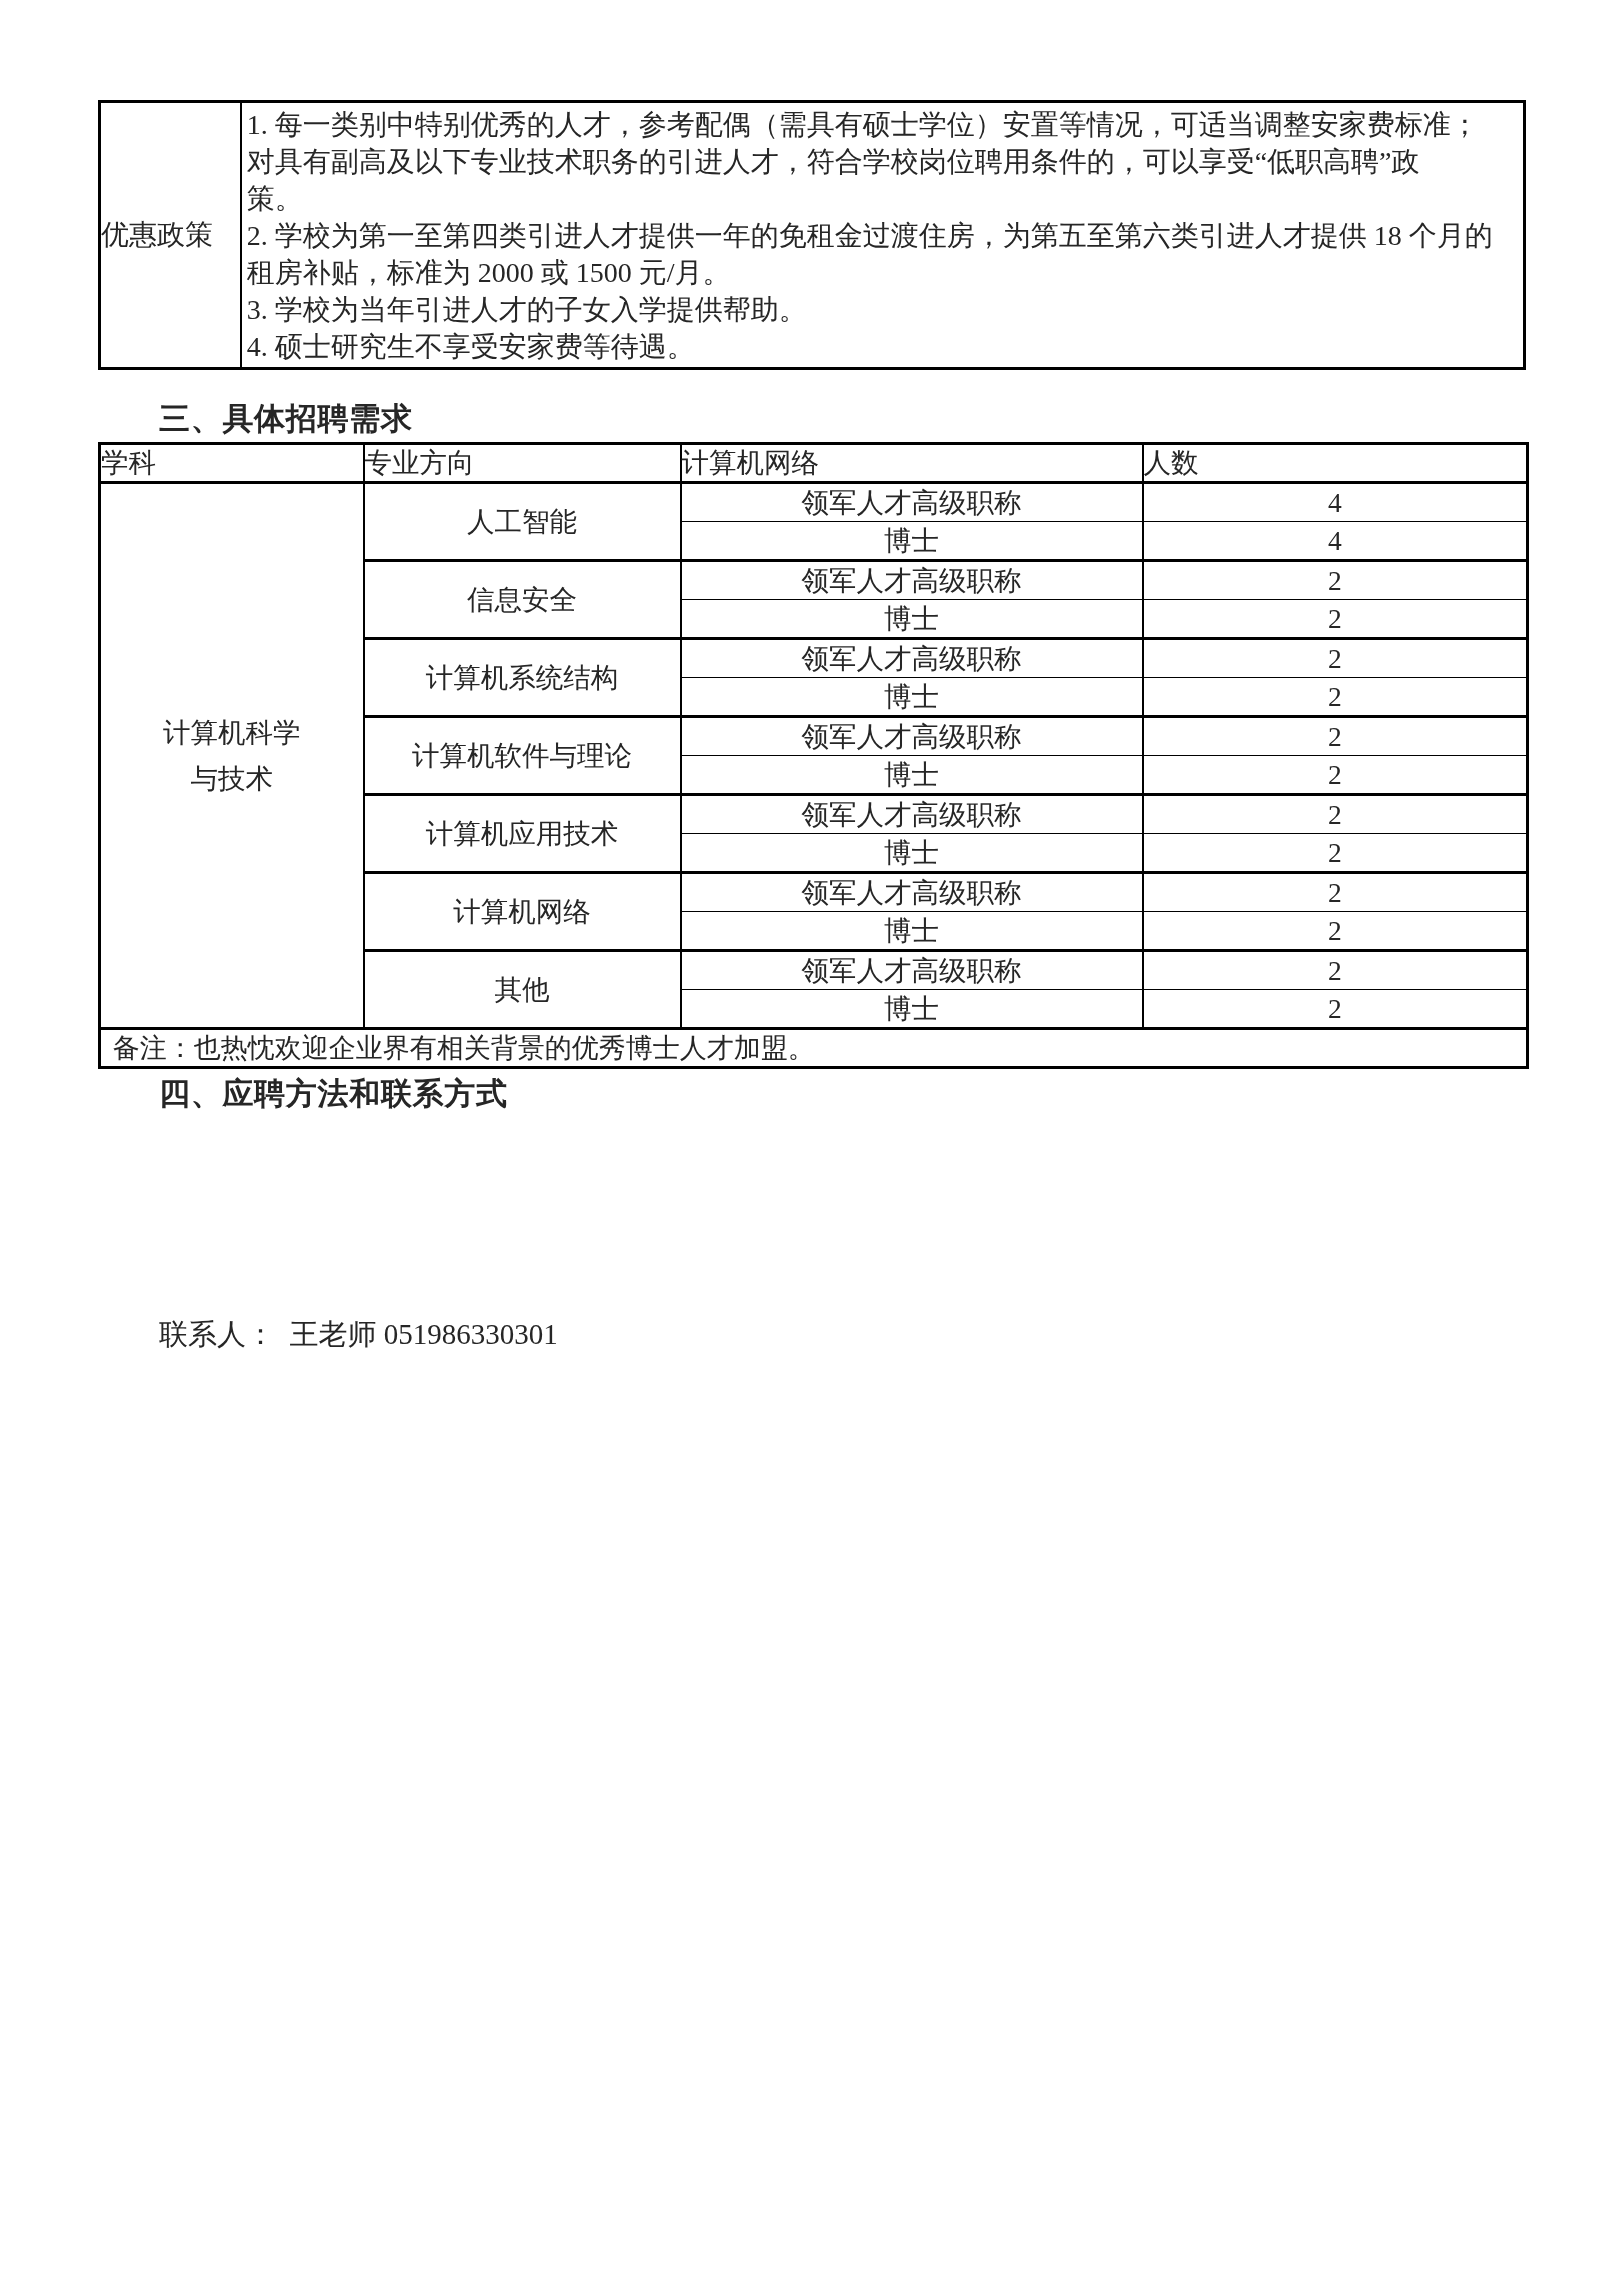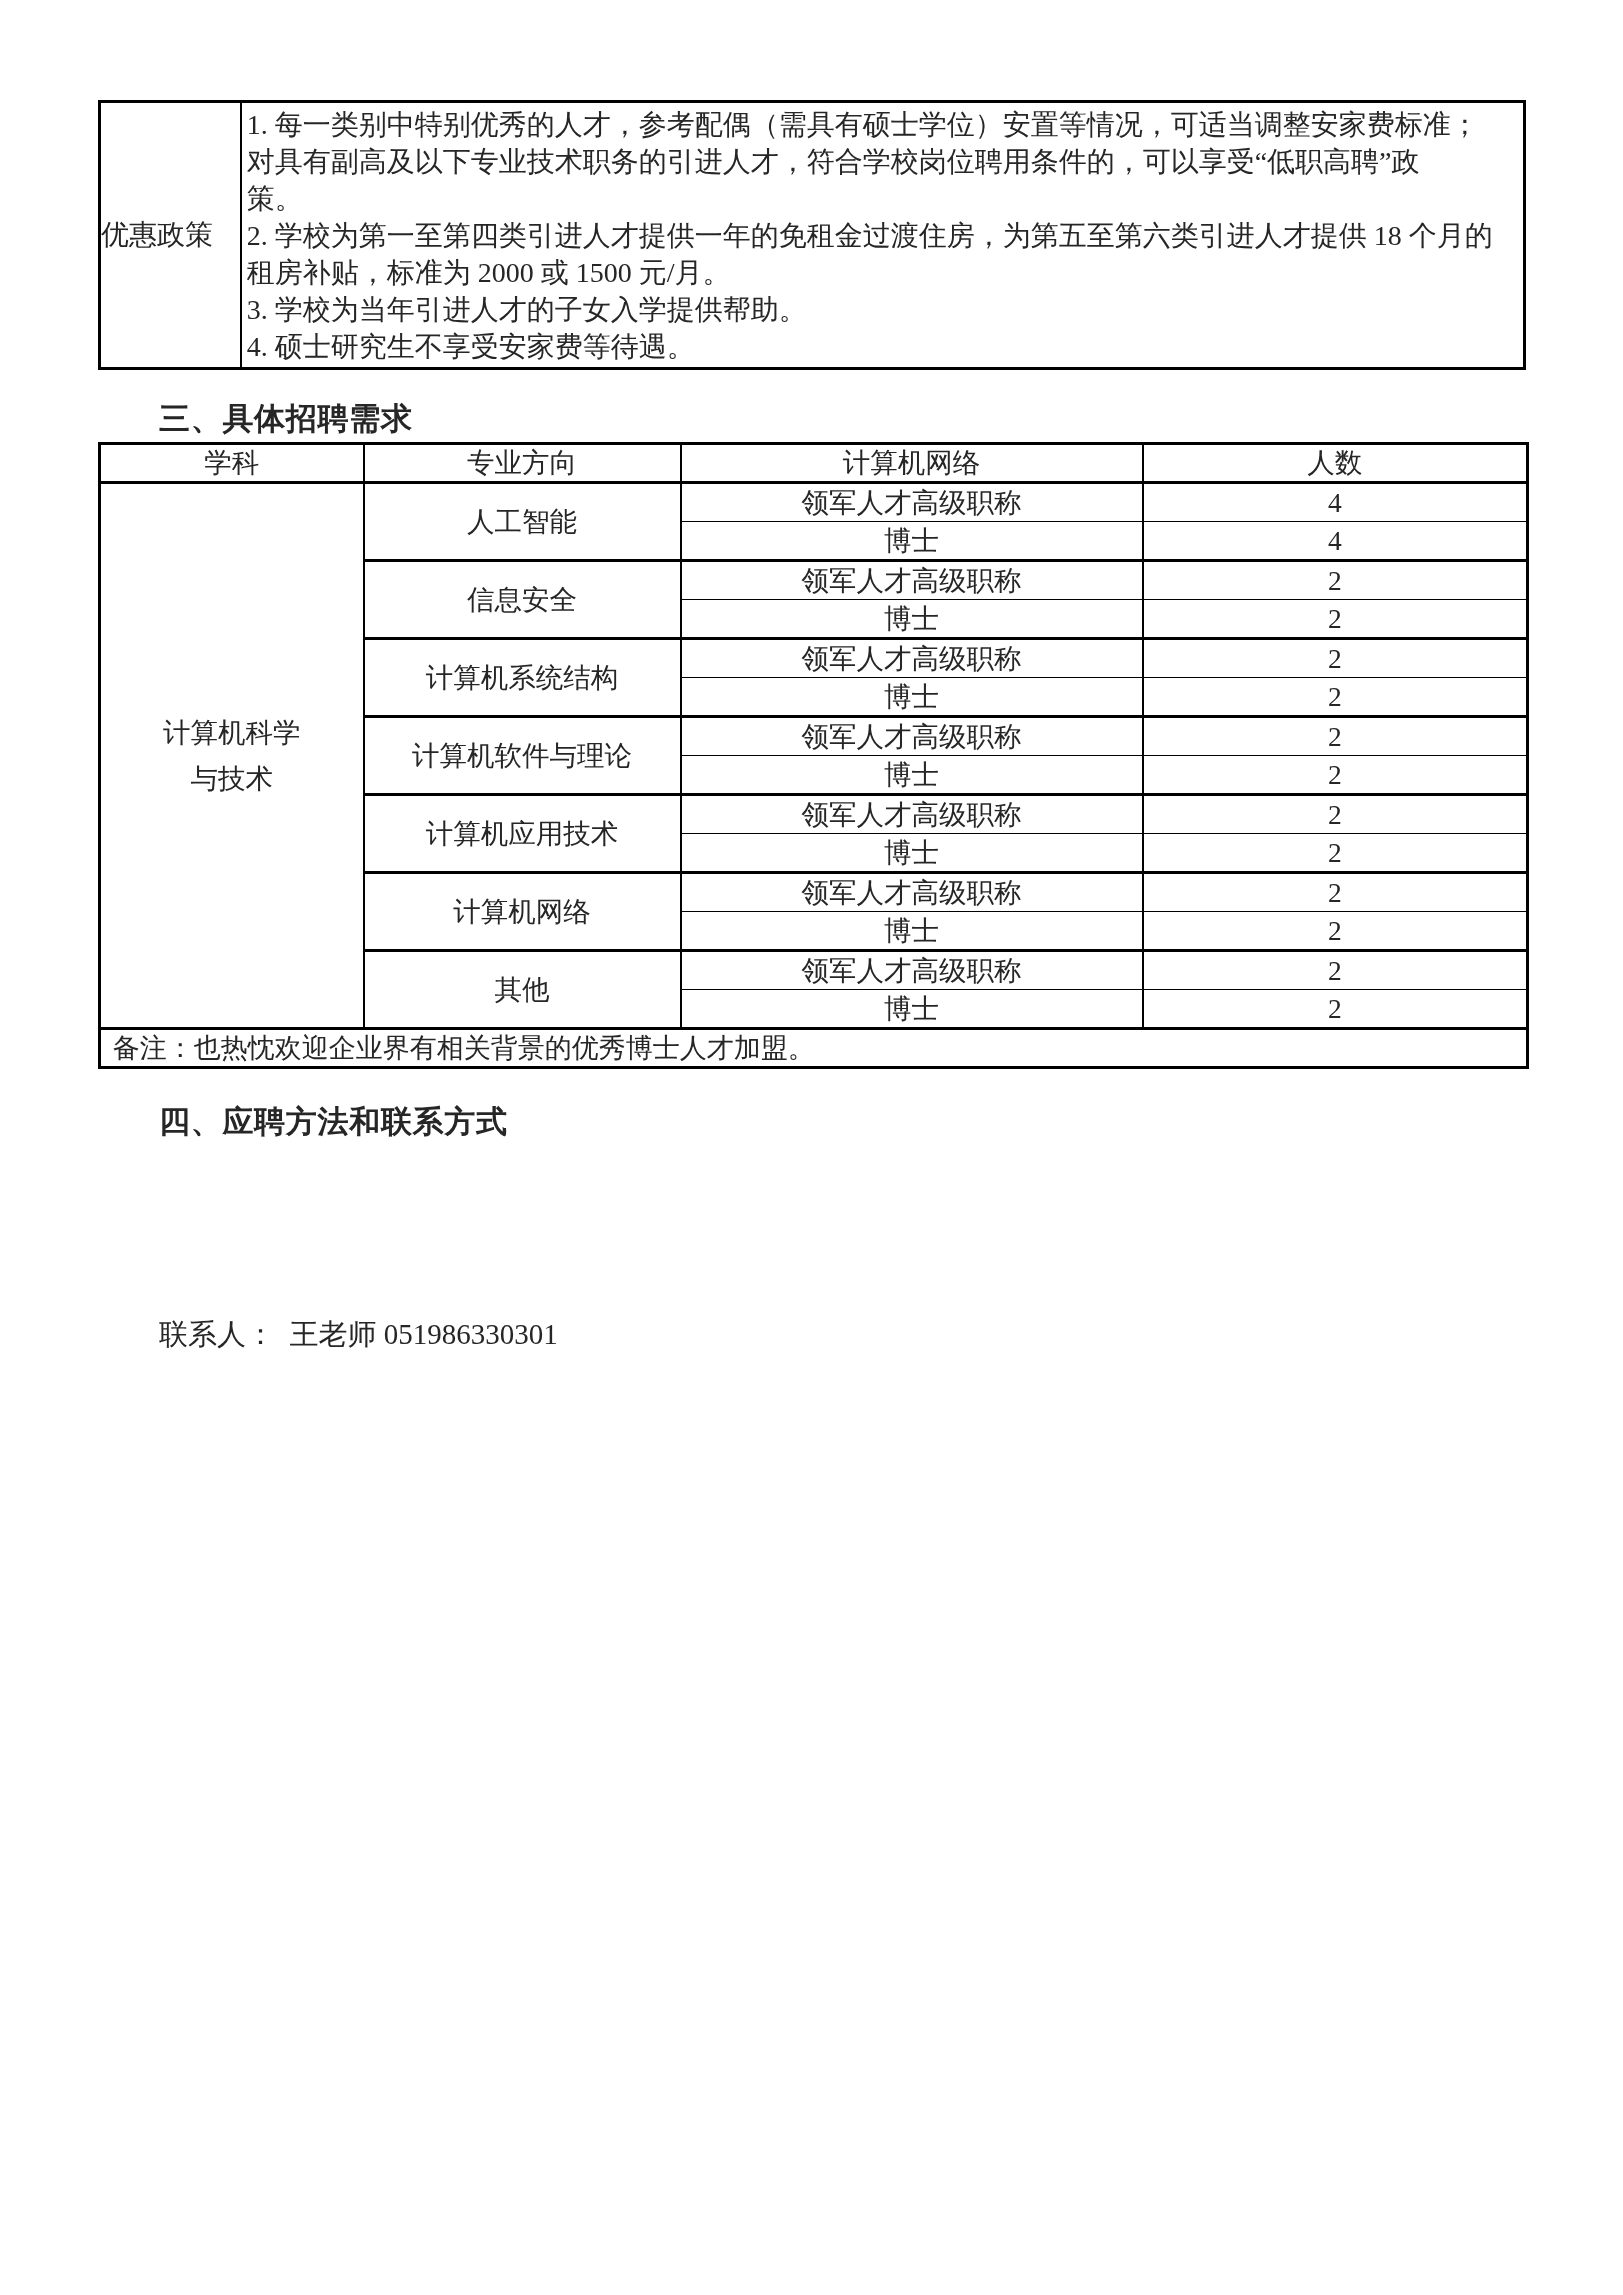--- a/index.html
+++ b/index.html
@@ -39,26 +39,26 @@
   }
   .policy-line { font-size:28px; line-height:37px; white-space:pre; }
 
   
   .sec-heading {
     position:absolute; left:159px;
     font-size:31px; font-weight:bold; line-height:34px;
     letter-spacing:0.7px;
   }
   #sec3-heading { top:402px; }
-  #sec4-heading { top:1077px;margin-top:28px; }
+  #sec4-heading { top:1077px; }
 
   
   #recruit-table { position:absolute; left:98px; top:442px; width:1428px; }
   #recruit-table th {
-    height:38px; font-size:27.5px; text-align:center; vertical-align:middle;
+    height:38px; font-size:27.5px; text-align:left; vertical-align:middle;
     border-bottom-width:3.3px;
   }
   #recruit-table td {
     height:39px; font-size:27.5px; text-align:center; vertical-align:middle;
   }
   #recruit-table tr.grp-start > td { border-top-width:3.3px; }
   #recruit-table td.discipline-cell { line-height:46px; }
   #recruit-table td.note-cell {
     text-align:left; padding-left:11.8px; font-size:27px;
     border-top-width:3.3px;

